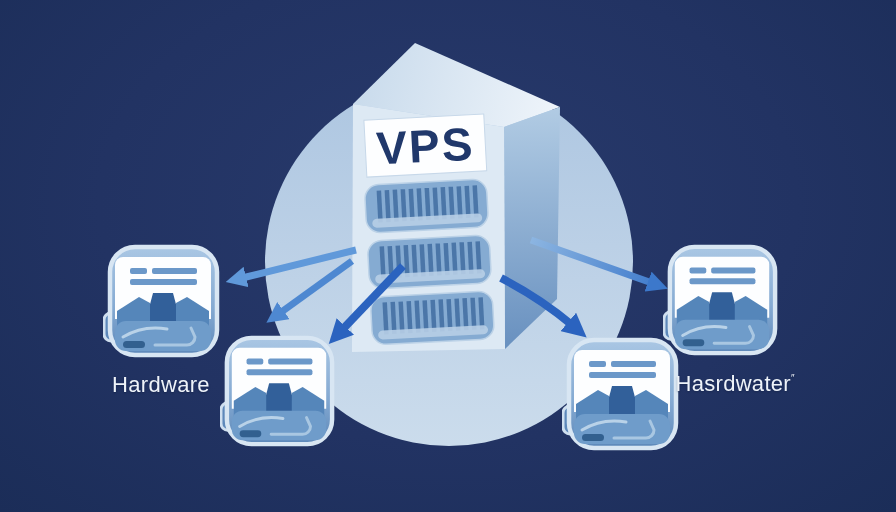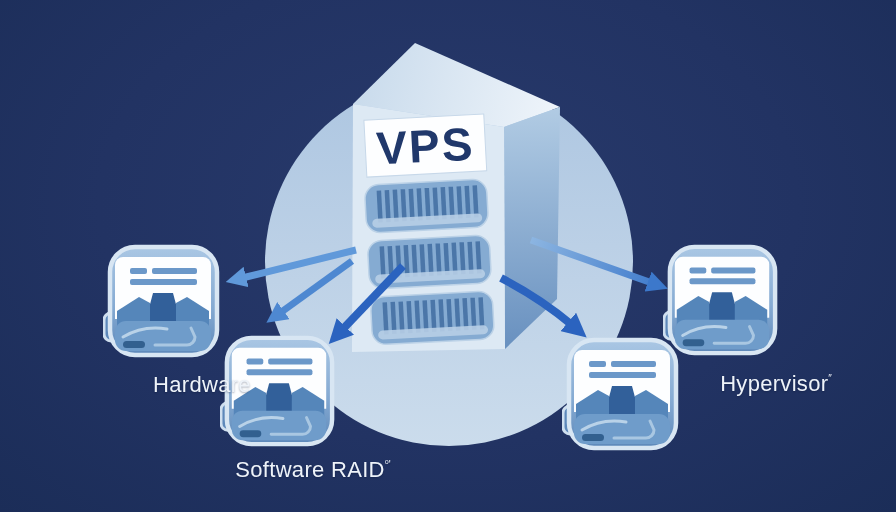--- a/index.html
+++ b/index.html
@@ -12,21 +12,20 @@
     position:absolute;left:265px;top:78px;width:368px;height:368px;border-radius:50%;
     background:linear-gradient(180deg,#adc6e1 0%,#bed2e7 55%,#cbdcec 100%);
   }
   svg.scene{position:absolute;left:0;top:0;width:896px;height:512px;}
   .node-icon{position:absolute;}
   .node-icon svg{display:block;width:100%;height:100%;}
   .node-label{
     position:absolute;transform:translate(-50%,-50%);
     color:#eef3f9;font-size:22px;letter-spacing:.3px;white-space:nowrap;
     text-shadow:0 1px 2px rgba(10,20,50,.35);
-    margin-left:41px;
   }
   .node-label sup.mark{font-size:10px;vertical-align:9px;letter-spacing:0;}
   .defs-holder{position:absolute;width:0;height:0;overflow:hidden;}
 </style>
 </head>
 <body>
 
 <div class="stage">
 
   <svg class="defs-holder" aria-hidden="true">
@@ -143,20 +142,17 @@
   </div>
   <div class="node-icon" style="left:562px;top:334px;width:120px;height:120px">
     <svg viewBox="0 0 120 120">
         <use href="#pc-icon"></use>
       </svg>
   </div>
 
   <div class="node-label" style="left:161px;top:385px">
     <span>Hardware</span><sup class="mark"></sup>
   </div>
-  <div class="node-label" style="left:272px;top:470px">
-    <span>Software RAID</span><sup class="mark">⁰'</sup>
-  </div>
   <div class="node-label" style="left:735px;top:384px">
-    <span>Hypervisor</span><sup class="mark">″</sup>
+    <span>Hasrdwater</span><sup class="mark">″</sup>
   </div>
 
 </div>
 
 </body></html>

